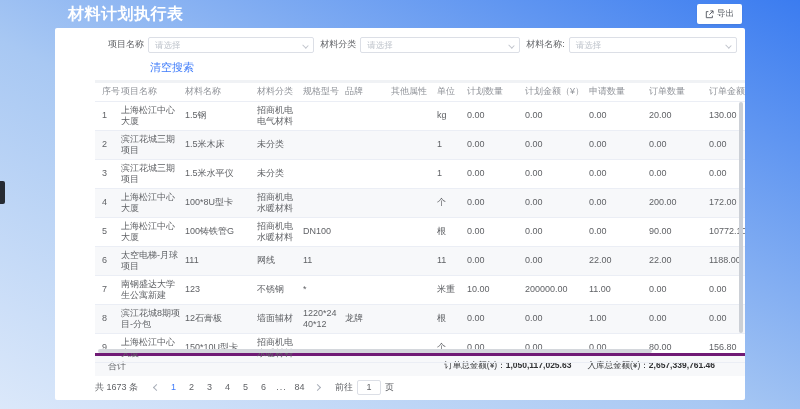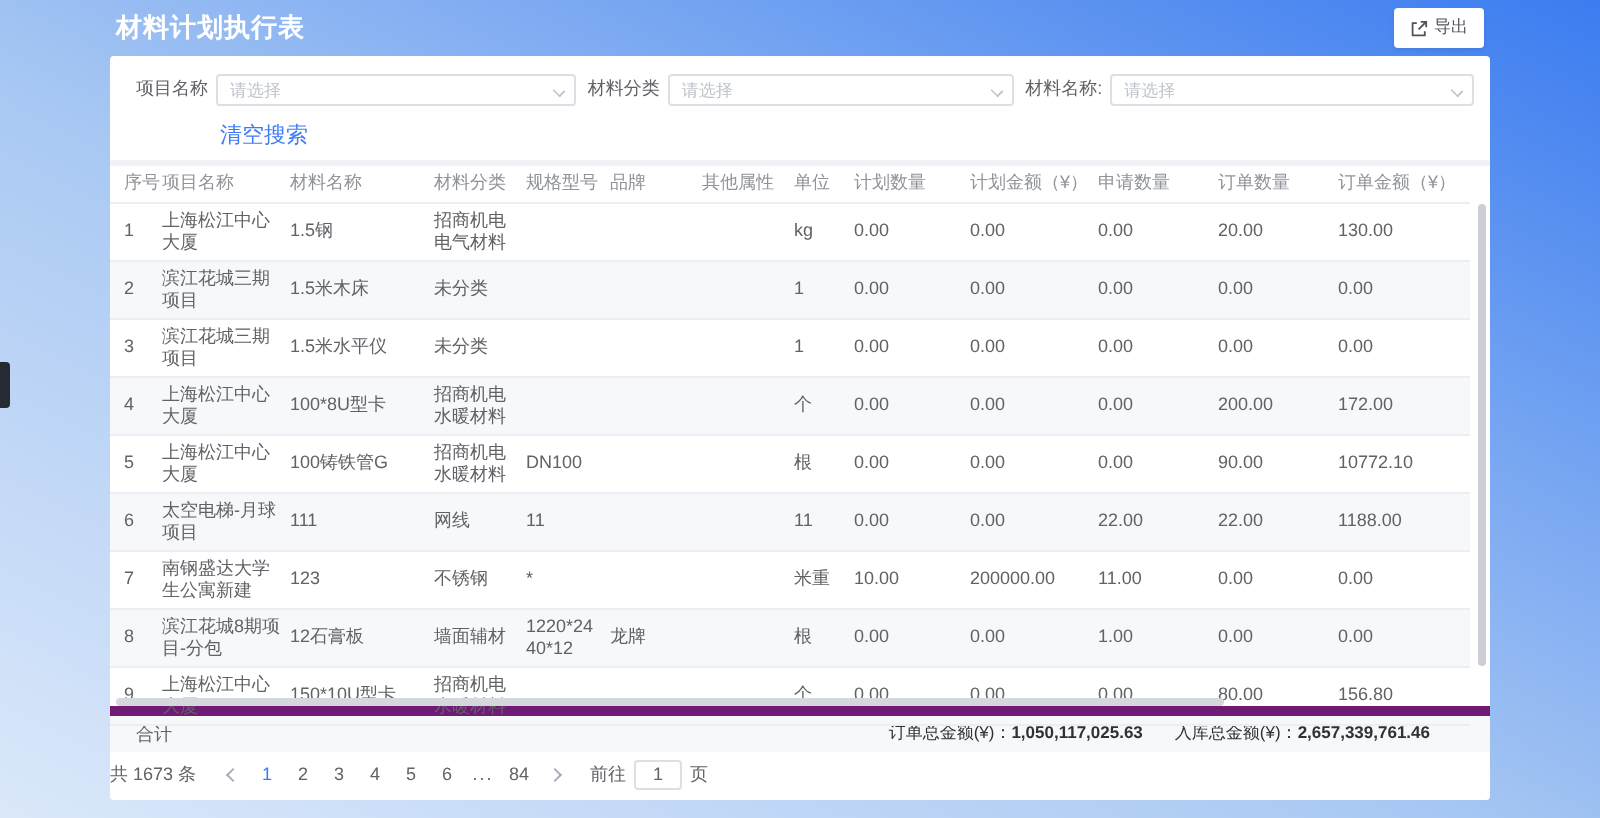--- a/index.html
+++ b/index.html
@@ -5,30 +5,30 @@
   * { box-sizing: border-box; margin: 0; padding: 0; }
   html,body { width:800px; height:409px; overflow:hidden; }
   body {
     font-family: "Liberation Sans", "DejaVu Sans", sans-serif;
     background: linear-gradient(to top right, #dbe8fa 0%, #a8c8f3 45%, #3b7cf0 100%);
     position: relative;
   }
   
   .topbar { position:absolute; left:55px; right:55px; top:0; height:28px;
             display:flex; align-items:center; justify-content:space-between; }
-  .page-title { color:#fff; font-size:13px; font-weight:bold; margin-left:3px; letter-spacing:.5px; }
+  .page-title { color:#fff; font-size:16px; font-weight:bold; margin-left:13px; letter-spacing:.5px; }
   .export-btn { display:flex; align-items:center; gap:3px; background:#fff; border:none;
                 border-radius:2px; height:20px; padding:0 8px; margin-right:3px;
                 font-size:8.5px; color:#4f545c; cursor:pointer; box-shadow:0 1px 2px rgba(0,0,0,.08); }
   
   .drawer-handle { position:absolute; left:0; top:181px; width:5px; height:23px;
                    background:#262b33; border-radius:0 2px 2px 0; cursor:pointer; }
   
   .card { position:absolute; left:55px; top:28px; width:690px; height:372px;
-          background:#fff; border-radius:2px; overflow:hidden; }
+          background:#fff; border-radius:2px; overflow:hidden;padding-left:40px; }
   
   .filters { height:52px; padding:8px 8px 0 13px; }
   .filter-fields { display:flex; align-items:center; height:17px; }
   .f-label { font-size:9px; color:#606266; white-space:nowrap; margin-right:4px; }
   .f-select { position:relative; height:16px; border:1px solid #dcdfe6; border-radius:2px;
               background:#fff; display:flex; align-items:flex-end; padding:0 14px 0 6px; cursor:pointer; }
   .f-select .ph { font-size:8.5px; color:#bfc4cc; }
   .chev { position:absolute; right:5px; top:5px; width:5px; height:5px;
           border-right:1px solid #c0c4cc; border-bottom:1px solid #c0c4cc; transform:rotate(45deg) scale(1,.8); }
   .sel-1 { width:180px; margin-right:6px; } .sel-2 { width:173px; margin-right:6px; } .sel-3 { width:182px; }
@@ -45,21 +45,21 @@
   td { font-size:9px; color:#606266; padding:3px 4px 3px 0; border-bottom:1px solid #ebeef5;
        vertical-align:middle; word-break:break-all; line-height:11px; overflow:hidden; }
   tr.body-row { height:28px; }
   tr.striped { background:#f7f8fa; }
   th:first-child, td:first-child { padding-left:7px; }
   .v-scrollbar { position:absolute; right:2px; top:19px; width:4px; height:231px;
                  background:#ccd0d6; border-radius:2px; cursor:pointer; }
   .h-scrollbar { position:absolute; left:3px; top:266px; width:554px; height:4px;
                  background:#d4d7dc; border-radius:2px; cursor:pointer; }
   
-  .summary { height:23px; background:#f7f8fa; border-top:5px solid #701a75;
+  .summary { height:23px; background:#f7f8fa; border-top:3px solid #701a75;
              display:flex; align-items:center; padding:0 30px 0 13px; }
   .summary-label { font-size:9px; color:#606266; }
   .totals { margin-left:auto; display:flex; gap:16px; align-items:center; }
   .total { font-size:8.5px; color:#303133; white-space:nowrap; }
   .total b { font-weight:700; }
   
   .pagination { height:22px; display:flex; align-items:center; justify-content:flex-start; gap:3px; }
   .pg-total { font-size:9px; color:#606266; margin-right:8px; }
   .pg-arrow { width:14px; height:14px; position:relative; cursor:pointer; background:none; border:none; }
   .pg-arrow::after { content:""; position:absolute; top:4.5px; left:5px; width:4px; height:4px;

